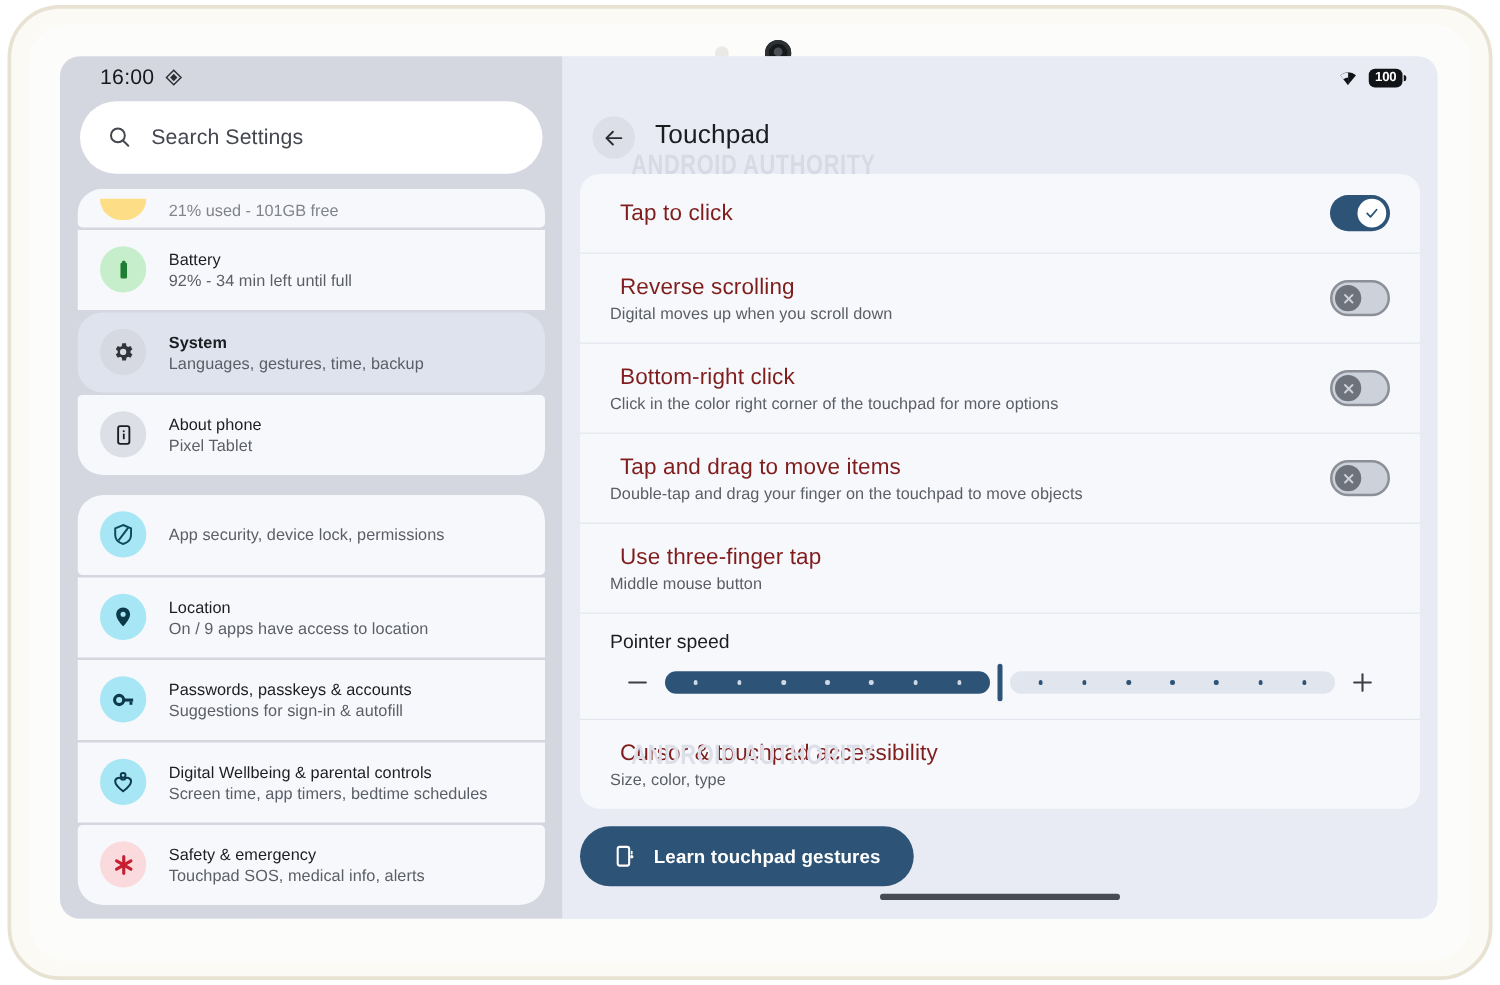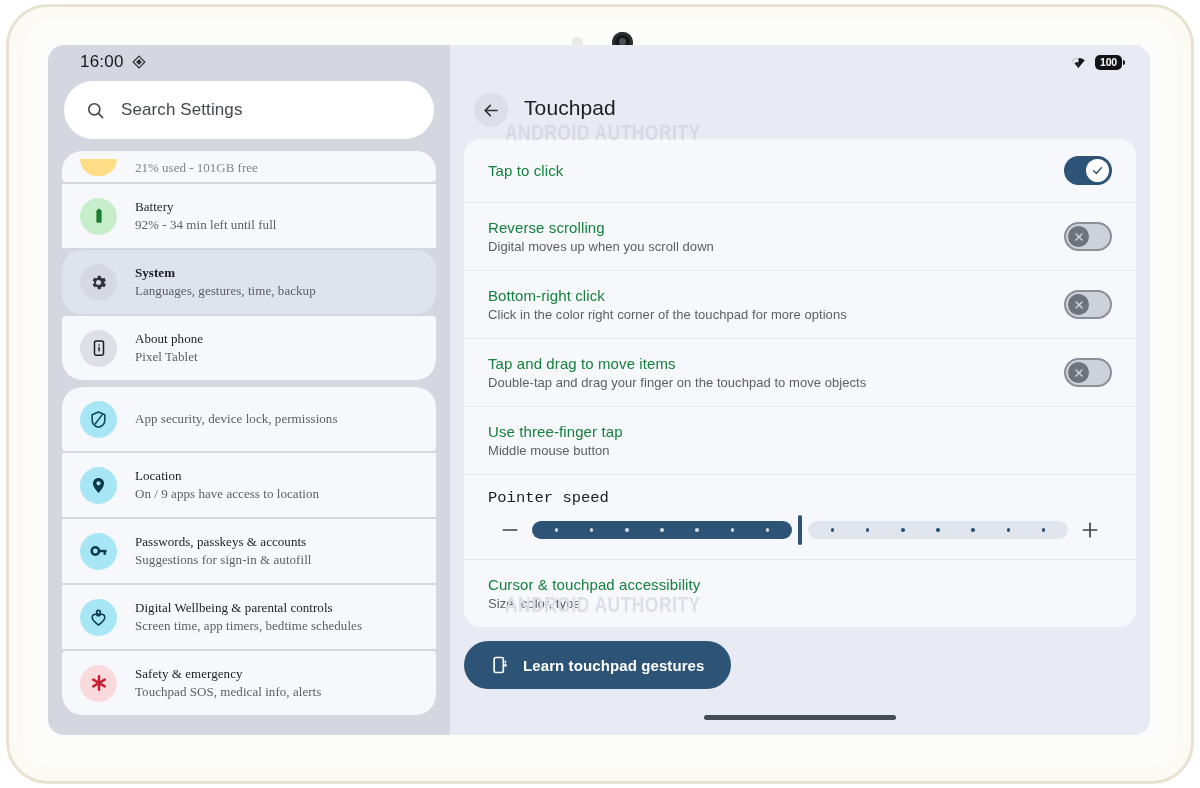--- a/index.html
+++ b/index.html
@@ -81,21 +81,21 @@
   #search-placeholder {
     font-size: 17px; color: #44474e; letter-spacing: .1px;
   }
 
   #sidebar-scroll {
     margin: 12px 14px 0 14px;
     flex: 1 1 auto;
     overflow: hidden;
     position: relative;
   }
-  .nav-group { border-radius: 20px; overflow: hidden; margin-bottom: 7px; font-family: Liberation Serif, serif; }
+  .nav-group { border-radius: 20px; overflow: hidden; margin-bottom: 16px; }
   .nav-item {
     background: #f7f8fb;
     display: flex; align-items: center;
     gap: 18px;
     padding: 13px 18px;
     min-height: 64px;
     margin-bottom: 2px;
     position: relative;
   }
   .nav-item:last-child { margin-bottom: 0; }
@@ -185,21 +185,21 @@
   }
   .setting-row {
     display: flex; align-items: center;
     padding: 16px 24px;
     border-bottom: 1px solid #e4e7ef;
     min-height: 64px;
     position: relative;
   }
   .setting-row:last-child { border-bottom: none; }
   .setting-text { flex: 1 1 auto; display: flex; flex-direction: column; gap: 3px; }
-  .setting-title { font-size: 15px; color: #15803d; letter-spacing: .1px; }
+  .setting-title { font-size: 18px; color: #7f1d1d; letter-spacing: .1px; margin-left: 8px; }
   .setting-sub { font-size: 13px; color: #5b5e66; letter-spacing: .05px; }
 
   
   .toggle {
     width: 48px; height: 29px; border-radius: 16px;
     position: relative; flex: 0 0 48px;
   }
   .toggle.on { background: #2d5377; }
   .toggle.off { background: #cdd1da; border: 2px solid #8b8f98; }
   .knob {
@@ -499,21 +499,21 @@
         </div>
       </div>
 
       <div class="setting-row">
         <div class="setting-text">
           <span class="setting-title">Use three-finger tap</span>
           <span class="setting-sub">Middle mouse button</span>
         </div>
       </div>
 
-      <div class="setting-row" id="slider-row" style="display:block;font-family:Liberation Mono, monospace;">
+      <div class="setting-row" id="slider-row" style="display:block;">
         <div id="slider-label">Pointer speed</div>
         <div id="slider-wrap">
           <div class="slider-btn">
             <svg width="20" height="20" viewBox="0 0 24 24">
               <line x1="4" y1="12" x2="20" y2="12" stroke="#3c3f46" stroke-width="2" stroke-linecap="round"></line>
             </svg>
           </div>
           <div id="slider-track-area">
             <div id="track-filled" style="flex:7 1 0;">
               <span class="tick"></span>

